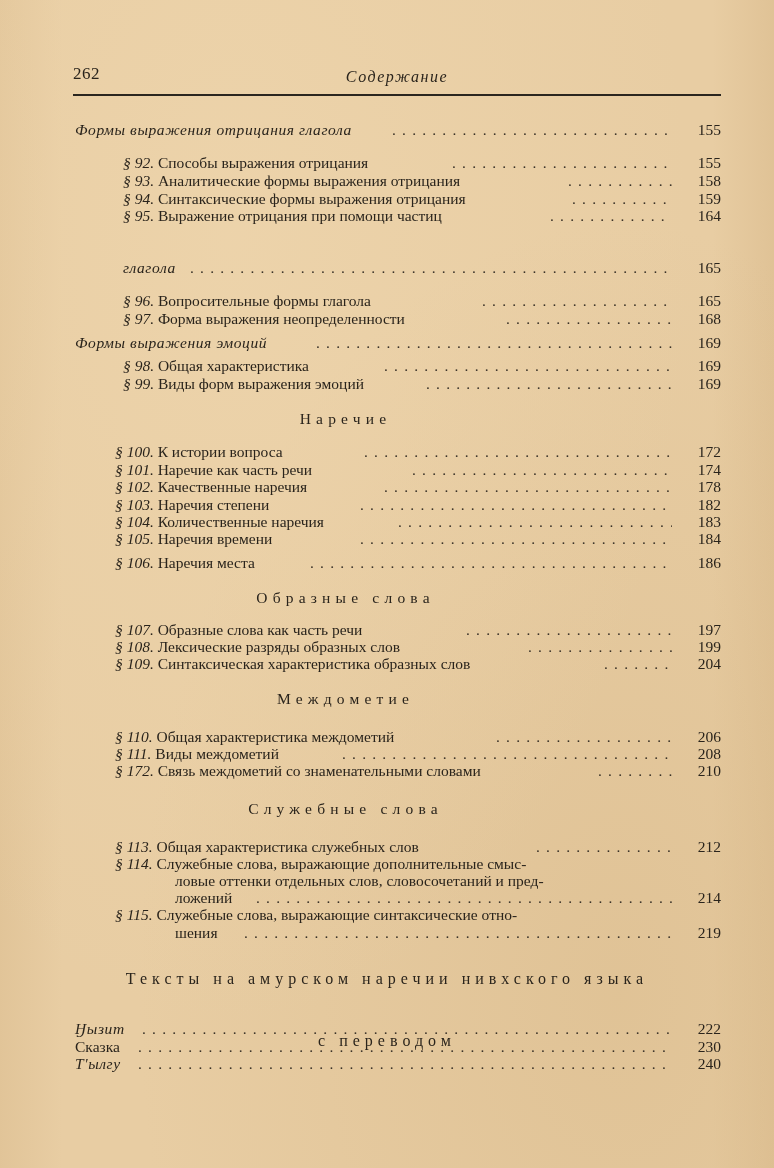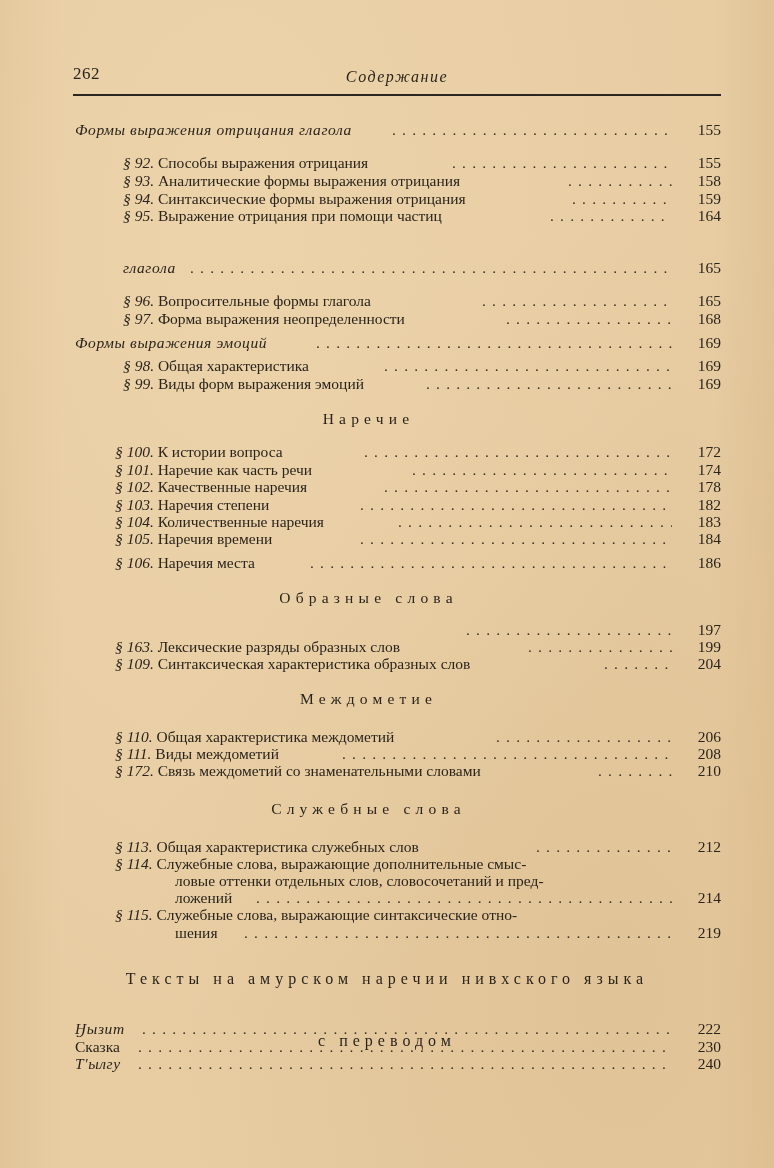--- a/index.html
+++ b/index.html
@@ -23,21 +23,21 @@
   .head-rule { position: absolute; left: 73px; top: 94px; width: 648px; height: 2px; background: #2b261f; }
 
   .toc-line { position: absolute; left: 0; width: 774px; height: 18px; font-size: 15.5px; line-height: 18px; white-space: nowrap; }
   .toc-line .lead { position: absolute; top: 0; white-space: nowrap; }
   .toc-line .dots { position: absolute; top: 0; overflow: hidden; white-space: nowrap; letter-spacing: 6.2px; color: #3a3228; }
   .toc-line .pg { position: absolute; top: 0; right: 53px; text-align: right; width: 40px; }
 
   .italic { font-style: italic; letter-spacing: 0.6px; }
   .sec-num { display: inline-block; font-style: italic; }
 
-  .section-heading { position: absolute; left: 0; width: 691px; text-align: center; font-size: 15.5px; letter-spacing: 5.2px; padding-left: 23px; }
+  .section-heading { position: absolute; left: 0; width: 691px; text-align: center; font-size: 15.5px; letter-spacing: 5.2px; }
   .appendix-heading { position: absolute; left: 0; width: 774px; text-align: center; font-size: 16px; letter-spacing: 5px; line-height: 18px; }
 </style>
 </head>
 <body>
 
 <div class="page">
 
   <div class="running-head">
     <span class="page-number">262</span>
     <span class="running-title">Содержание</span>
@@ -138,25 +138,26 @@
   </div>
   <div class="toc-line" style="top:554px">
     <span class="lead" style="left:115px"><span class="sec-num">§ 106.</span> <span>Наречия места</span></span>
     <span class="dots" style="left:310px;width:362px">...................................................</span>
     <span class="pg">186</span>
   </div>
 
   <div class="section-heading" style="top:589px">Образные слова</div>
 
   <div class="toc-line" style="top:621px">
+    <span class="lead" style="left:115px"><span class="sec-num">§ 107.</span> <span>Образные слова как часть речи</span></span>
     <span class="dots" style="left:466px;width:206px">.............................</span>
     <span class="pg">197</span>
   </div>
   <div class="toc-line" style="top:638px">
-    <span class="lead" style="left:115px"><span class="sec-num">§ 163.</span> <span>Лексические разряды образных слов</span></span>
+    <span class="lead" style="left:115px"><span class="sec-num">§ 108.</span> <span>Лексические разряды образных слов</span></span>
     <span class="dots" style="left:528px;width:144px">....................</span>
     <span class="pg">199</span>
   </div>
   <div class="toc-line" style="top:655px">
     <span class="lead" style="left:115px"><span class="sec-num">§ 109.</span> <span>Синтаксическая характеристика образных слов</span></span>
     <span class="dots" style="left:604px;width:68px">.........</span>
     <span class="pg">204</span>
   </div>
 
   <div class="section-heading" style="top:690px">Междометие</div>

